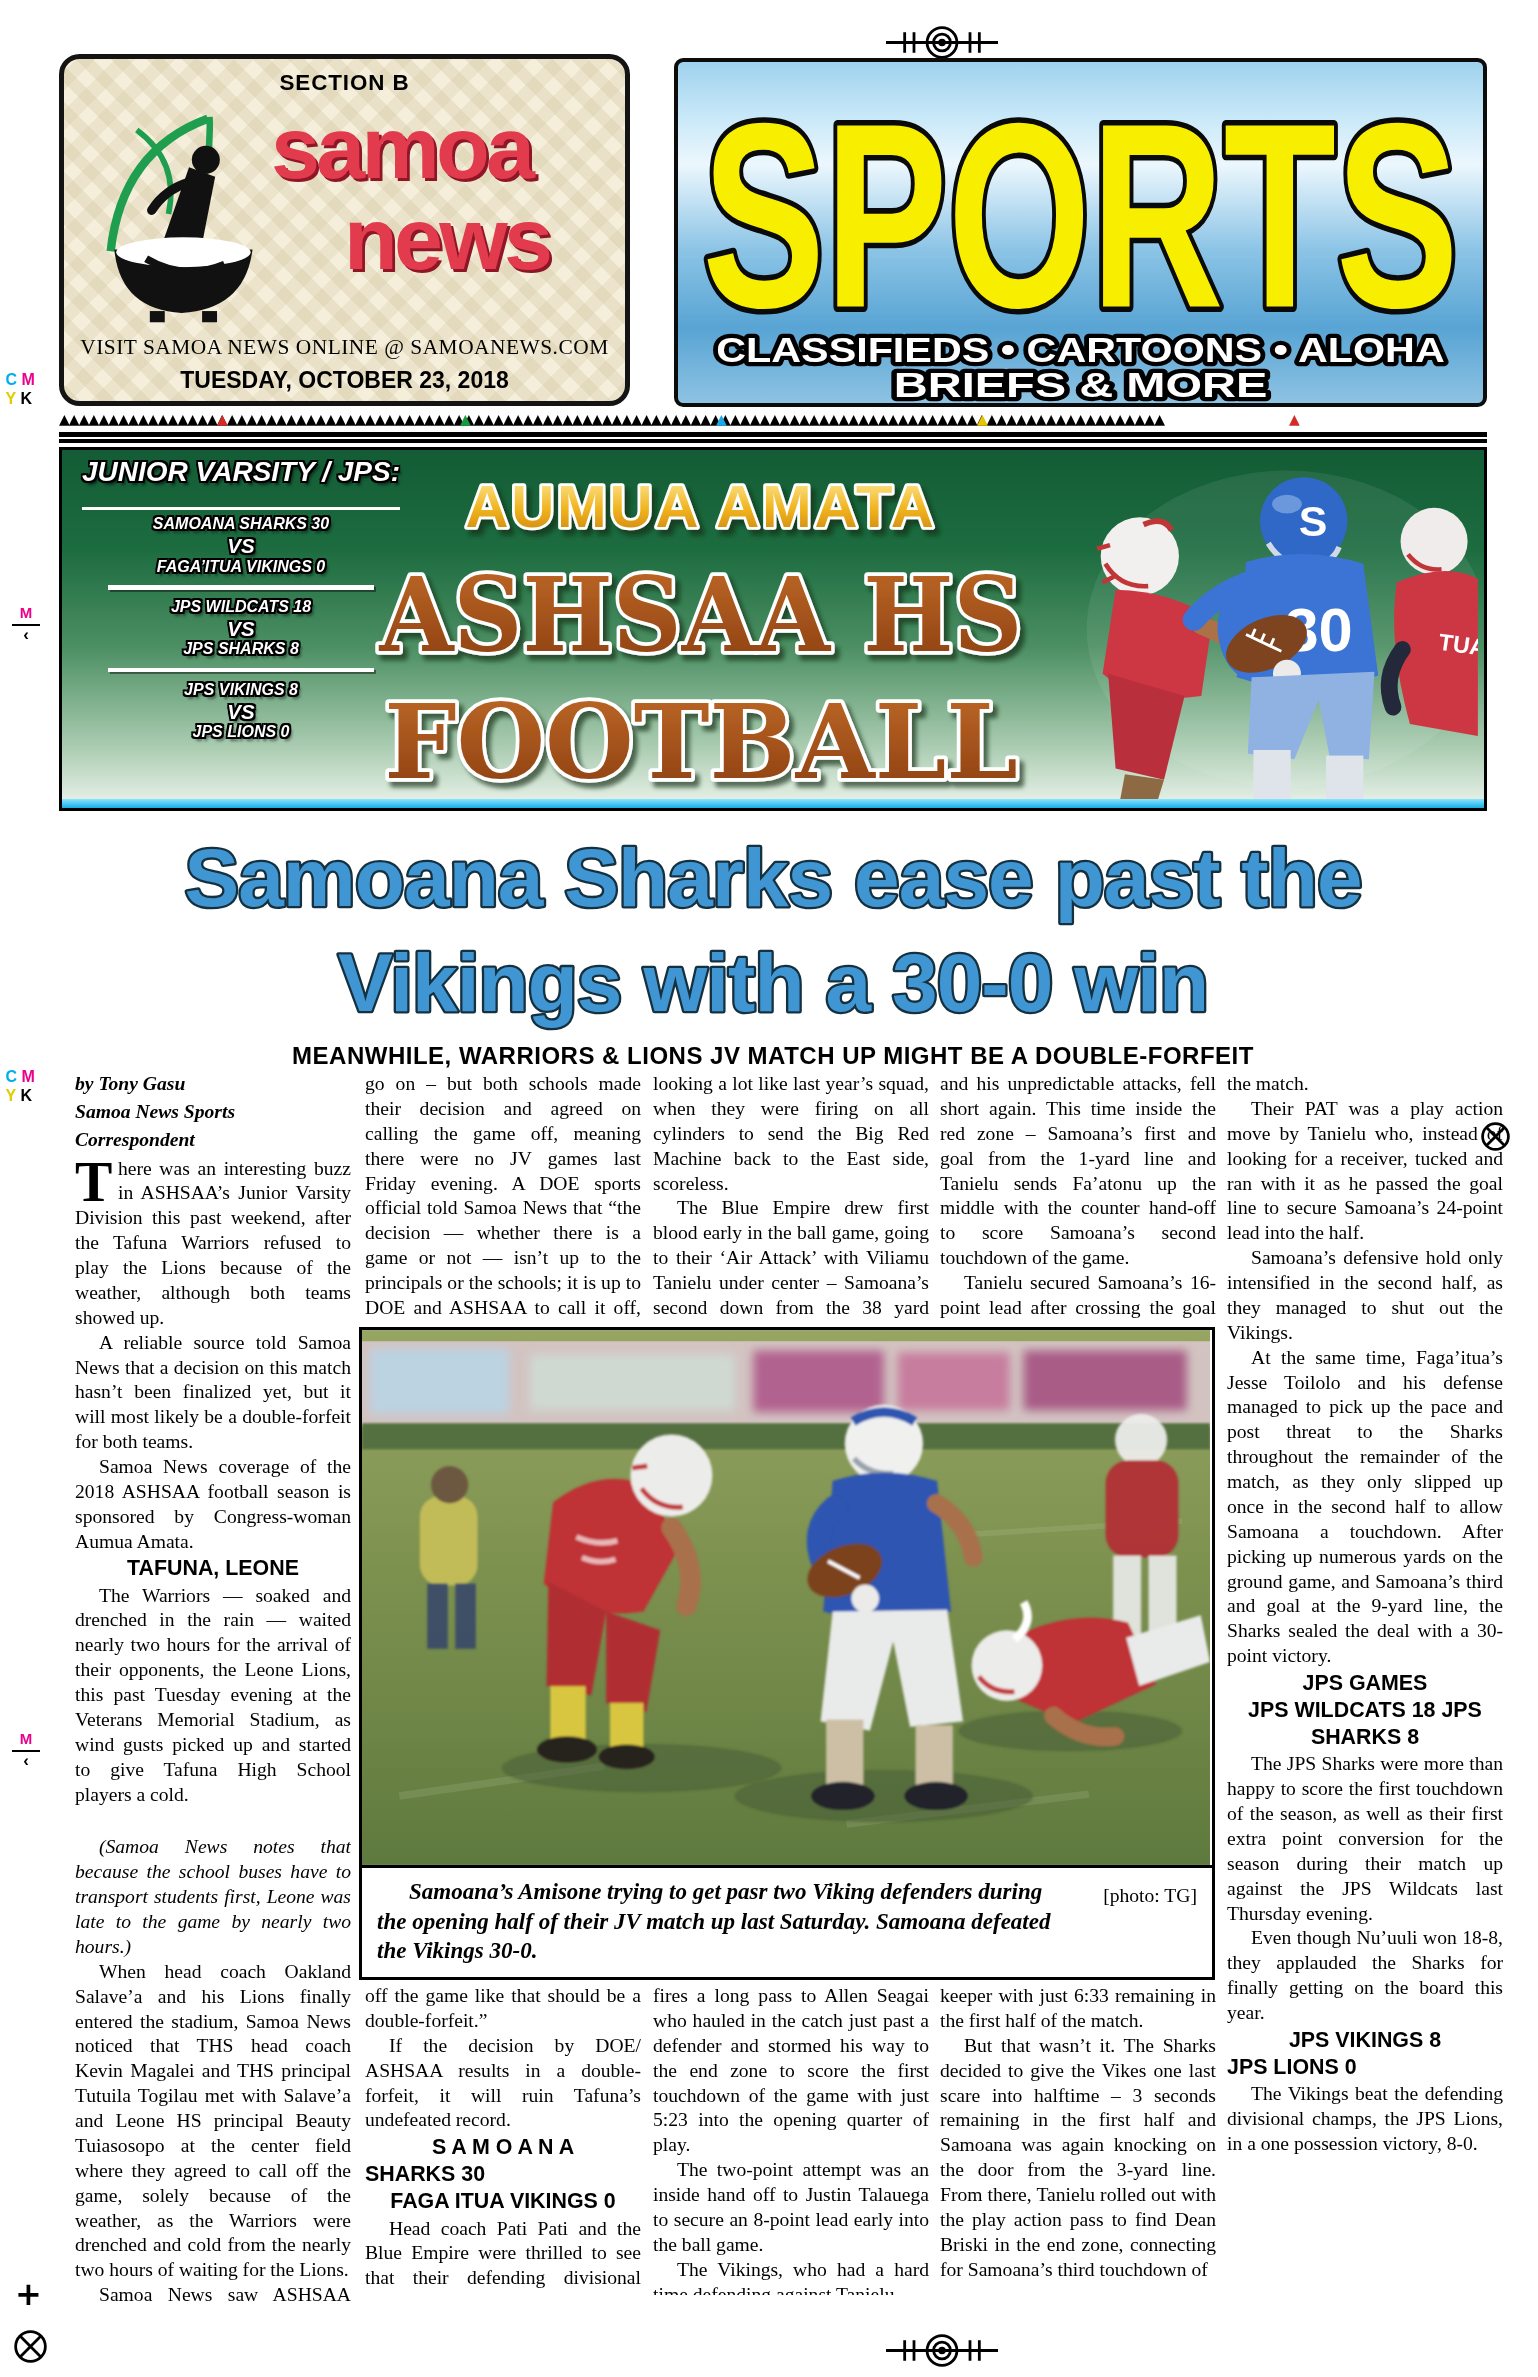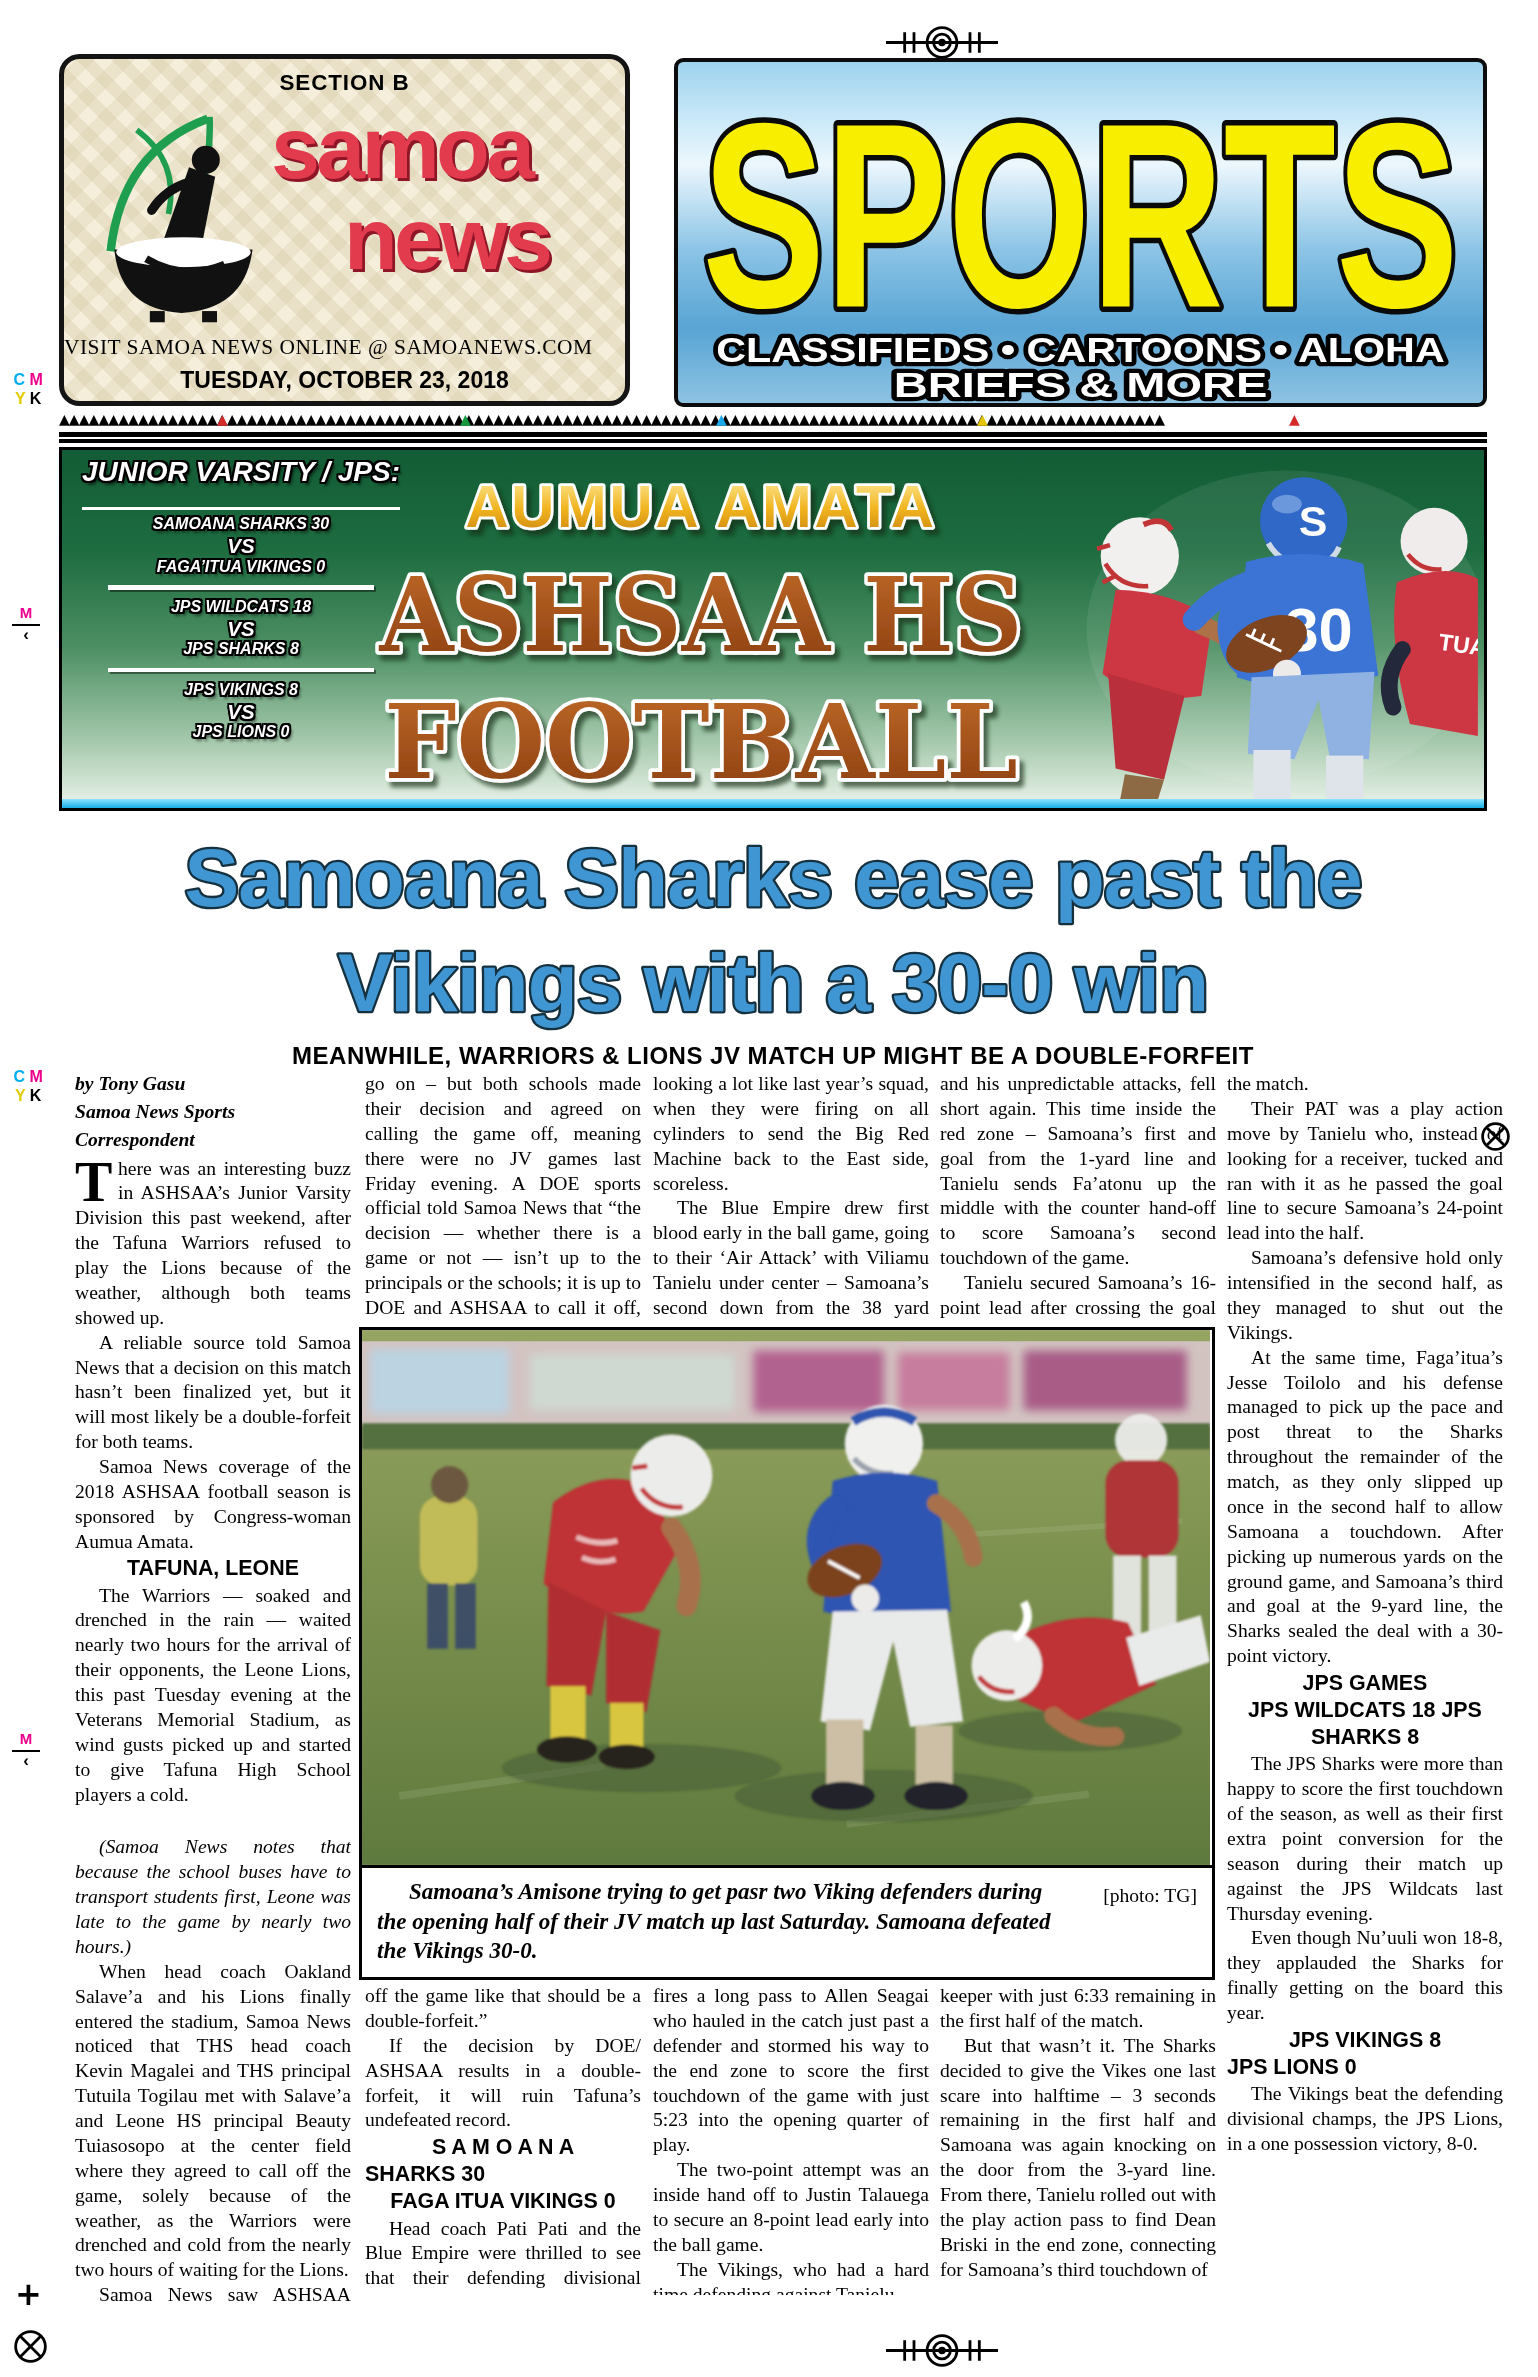--- a/index.html
+++ b/index.html
@@ -8,21 +8,21 @@
   .abs{position:absolute;}
 
   
   .mast{left:59px;top:54px;width:571px;height:352px;background:#f4eeda;border:5.6px solid #141414;
         border-radius:20.5px;box-sizing:border-box;
         background-image:repeating-linear-gradient(45deg,rgba(205,190,150,.28) 0 12px,rgba(255,255,255,0) 12px 25px),
                          repeating-linear-gradient(-45deg,rgba(205,190,150,.22) 0 14px,rgba(255,255,255,0) 14px 28px);}
   .section-b{left:0;top:11.2px;width:100%;text-align:center;font:bold 22.4px "Liberation Sans",sans-serif;letter-spacing:0.9px;}
   .logo-word{font-family:"Liberation Sans",sans-serif;font-weight:bold;color:#e23b4e;letter-spacing:-3.7px;
              text-shadow:2.8px 2.8px 0 #8f1626;line-height:1;}
-  .visit{left:0;top:276px;width:100%;text-align:left;font:21.4px "Liberation Serif",serif;letter-spacing:0.5px;}
+  .visit{left:0;top:276px;width:100%;text-align:center;font:21.4px "Liberation Serif",serif;letter-spacing:0.5px;}
   .mdate{left:0;top:308px;width:100%;text-align:center;font:bold 23px "Liberation Sans",sans-serif;}
 
   
   .sports{left:674px;top:58px;width:813px;height:349px;border:4.7px solid #0c0c0c;border-radius:9.3px;box-sizing:border-box;
           background:linear-gradient(180deg,#9fd2ee 0%,#c8e8f8 16%,#ecf7fd 30%,#8cc4e6 55%,#58a4d4 78%,#8ec3e3 100%);overflow:hidden;}
   .sports svg{display:block;width:100%;height:100%;}
 
   
   .tris{left:59px;top:411px;width:1428px;height:17px;overflow:hidden;font:14px "DejaVu Sans",sans-serif;
         letter-spacing:-0.9px;line-height:17px;color:#000;white-space:nowrap;}
@@ -63,21 +63,21 @@
   .coltop{height:248px;} .colbot{top:1984px;height:311px;}
 
   
   .pframe{left:359px;top:1327px;width:856px;z-index:3;border:3.7px solid #000;background:#fff;box-sizing:border-box;}
   .pframe svg{display:block;width:848px;height:535px;}
   .pcap{border-top:3.7px solid #000;background:#fff;padding:9.3px 15px 11.2px;font:italic bold 23px/1.28 "Liberation Serif",serif;
         text-indent:32px;}
   .credit{float:right;font-style:normal;font-weight:normal;font-size:19.6px;padding-top:5.6px;}
 
   
-  .cmyk{width:45px;text-align:center;font:bold 16px/18.6px "Liberation Sans",sans-serif;}
+  .cmyk{width:45px;text-align:left;font:bold 16px/18.6px "Liberation Sans",sans-serif;}
   .plate{width:37px;text-align:center;font:bold 15px/17px "Liberation Sans",sans-serif;color:#ec008c;}
   .pline{width:28px;height:1.9px;background:#000;margin:2.8px auto;}
   .parrow{color:#000;font-size:17px;line-height:13px;}
   .cC{color:#00aeef;} .cM{color:#ec008c;} .cY{color:#e0cc00;} .cK{color:#000;}
   .plus{font:bold 32px "DejaVu Sans",sans-serif;color:#000;}
 </style>
 </head>
 <body>
 
 <div class="page">

